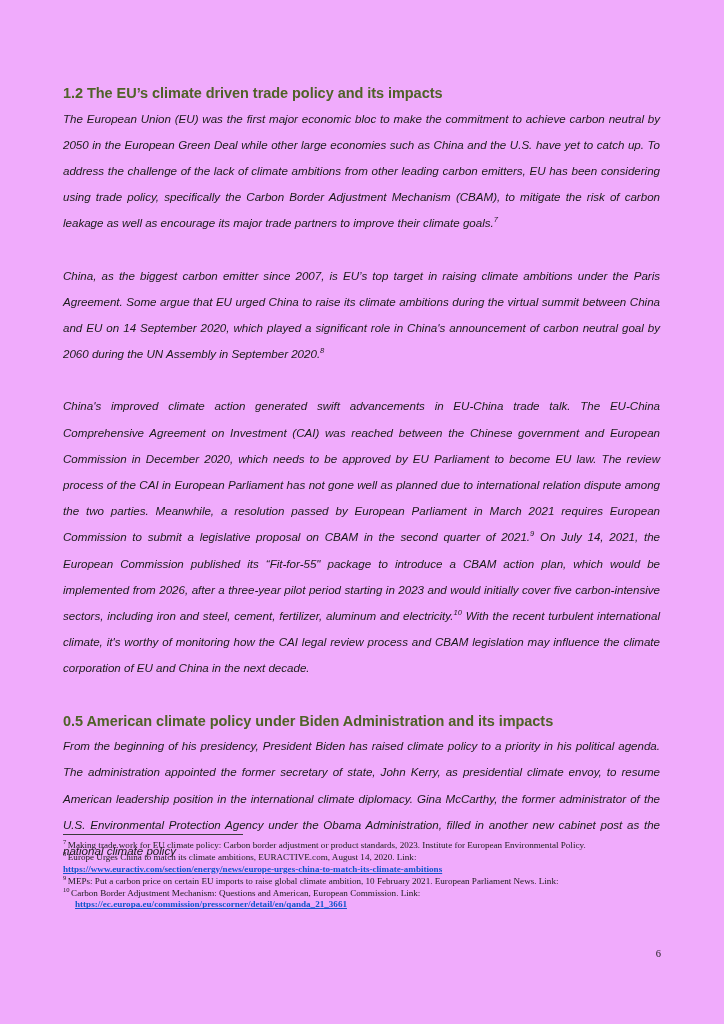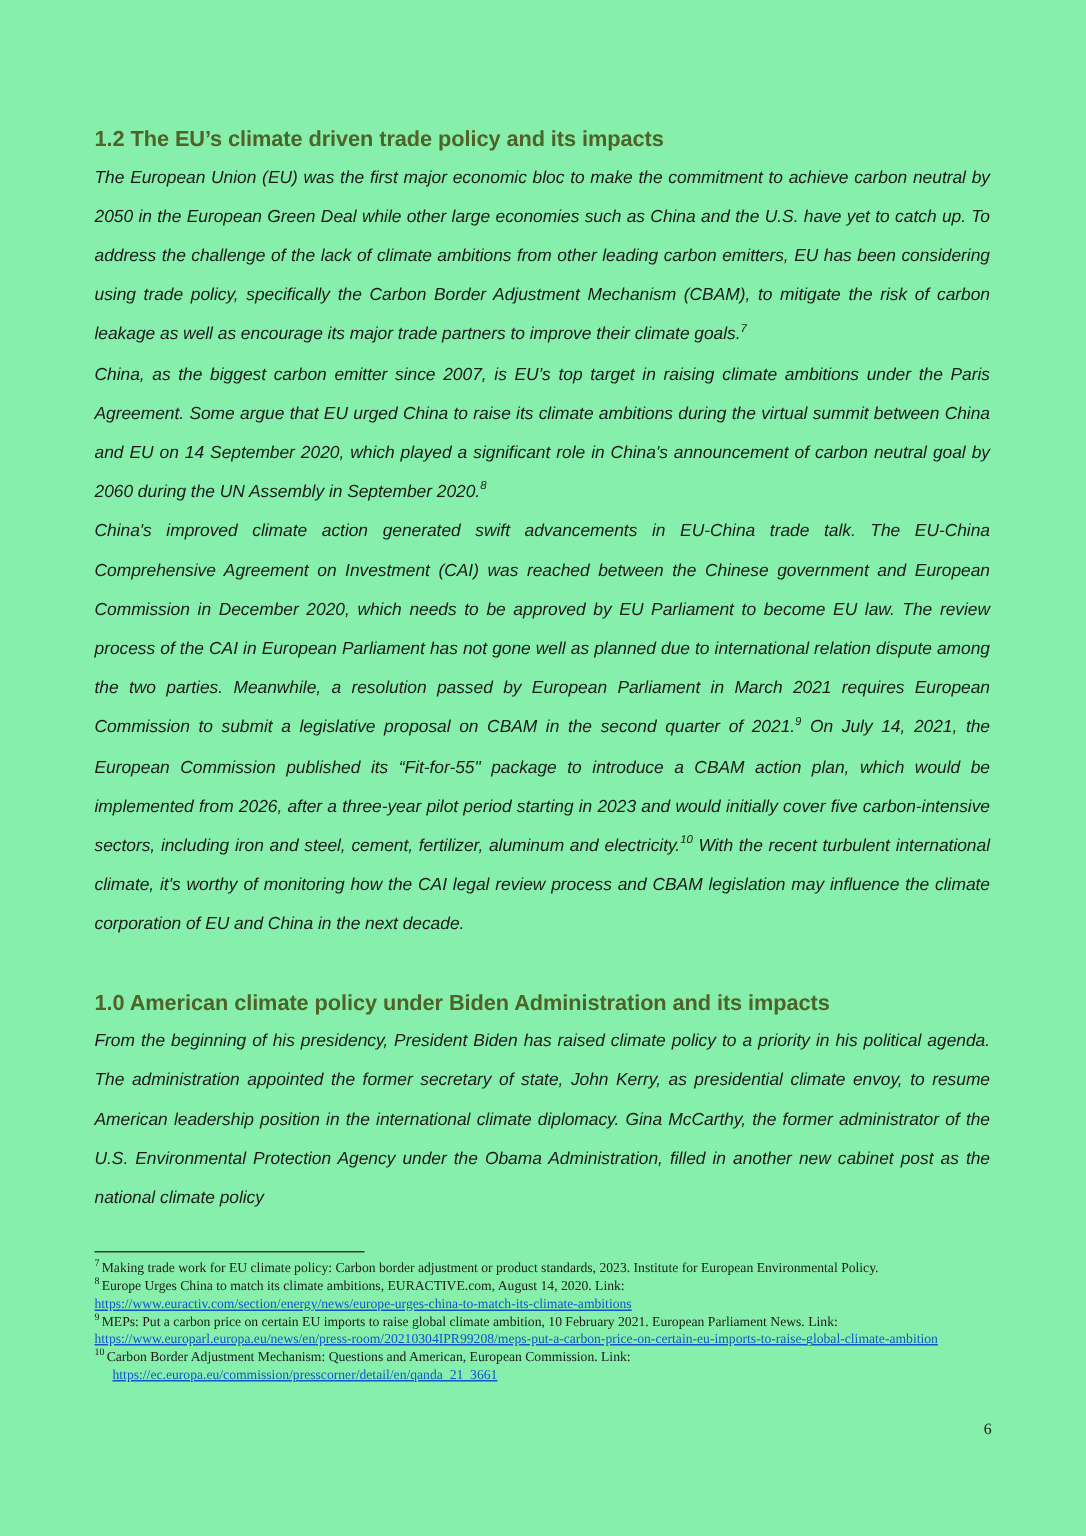--- a/index.html
+++ b/index.html
@@ -4,21 +4,21 @@
 <style>
   html, body {
     margin: 0;
     padding: 0;
     background: #ffffff;
   }
   .page {
     position: relative;
     width: 724px;
     height: 1024px;
-    background: #86efac;
+    background: #f0abfc;
     overflow: hidden;
     font-family: "Liberation Sans", sans-serif;
   }
   .content {
     position: absolute;
     left: 63px;
     top: 84px;
     width: 597px;
   }
   h2.section-heading {
@@ -39,20 +39,21 @@
     font-family: "Liberation Sans", sans-serif;
     font-size: 11.6px;
     line-height: 26.2px;
     text-align: justify;
     margin: 0;
     padding: 0;
     letter-spacing: -0.02px;
     font-style: italic;
   }
   p.body-para + p.body-para {
+    margin-top: 26px;
   }
   p.body-para.tight {
     margin-top: 0;
   }
   sup.fn-ref {
     font-size: 7.6px;
     vertical-align: super;
     line-height: 0;
   }
   
@@ -80,20 +81,21 @@
   .footnote sup.fn-num {
     font-size: 6.6px;
     vertical-align: super;
     line-height: 0;
     margin-right: 1.5px;
   }
   .fn-link {
     color: #1155cc;
     text-decoration: underline;
     word-break: break-all;
+    font-weight: bold;
   }
   .fn-link.plain {
     text-decoration: underline;
     margin-left: 12px;
   }
   
   .page-number {
     position: absolute;
     right: 63px;
     top: 948px;
@@ -110,35 +112,35 @@
   <div class="content">
 
     <h2 class="section-heading">1.2 The EU’s climate driven trade policy and its impacts</h2>
 
     <p class="body-para tight"><span>The European Union (EU) was the first major economic bloc to make the commitment to achieve carbon neutral by 2050 in the European Green Deal while other large economies such as China and the U.S. have yet to catch up. To address the challenge of the lack of climate ambitions from other leading carbon emitters, EU has been considering using trade policy, specifically the Carbon Border Adjustment Mechanism (CBAM), to mitigate the risk of carbon leakage as well as encourage its major trade partners to improve their climate goals.</span><sup class="fn-ref">7</sup></p>
 
     <p class="body-para"><span>China, as the biggest carbon emitter since 2007, is EU’s top target in raising climate ambitions under the Paris Agreement. Some argue that EU urged China to raise its climate ambitions during the virtual summit between China and EU on 14 September 2020, which played a significant role in China's announcement of carbon neutral goal by 2060 during the UN Assembly in September 2020.</span><sup class="fn-ref">8</sup></p>
 
     <p class="body-para"><span>China's improved climate action generated swift advancements in EU-China trade talk. The EU-China Comprehensive Agreement on Investment (CAI) was reached between the Chinese government and European Commission in December 2020, which needs to be approved by EU Parliament to become EU law. The review process of the CAI in European Parliament has not gone well as planned due to international relation dispute among the two parties. Meanwhile, a resolution passed by European Parliament in March 2021 requires European Commission to submit a legislative proposal on CBAM in the second quarter of 2021.</span><sup class="fn-ref">9</sup><span> On July 14, 2021, the European Commission published its “Fit-for-55" package to introduce a CBAM action plan, which would be implemented from 2026, after a three-year pilot period starting in 2023 and would initially cover five carbon-intensive sectors, including iron and steel, cement, fertilizer, aluminum and electricity.</span><sup class="fn-ref">10</sup><span> With the recent turbulent international climate, it's worthy of monitoring how the CAI legal review process and CBAM legislation may influence the climate corporation of EU and China in the next decade.</span></p>
 
-    <h2 class="section-heading second">1.0 American climate policy under Biden Administration and its impacts</h2>
+    <h2 class="section-heading second">0.5 American climate policy under Biden Administration and its impacts</h2>
 
     <p class="body-para tight">From the beginning of his presidency, President Biden has raised climate policy to a priority in his political agenda. The administration appointed the former secretary of state, John Kerry, as presidential climate envoy, to resume American leadership position in the international climate diplomacy. Gina McCarthy, the former administrator of the U.S. Environmental Protection Agency under the Obama Administration, filled in another new cabinet post as the national climate policy</p>
 
   </div>
 
   <div class="footnotes">
 
     <div class="fn-rule"></div>
 
     <div class="footnote"><sup class="fn-num">7</sup><span>Making trade work for EU climate policy: Carbon border adjustment or product standards, 2023. Institute for European Environmental Policy.</span></div>
 
     <div class="footnote"><sup class="fn-num">8</sup><span>Europe Urges China to match its climate ambitions, EURACTIVE.com, August 14, 2020. Link:</span><br><span class="fn-link">https://www.euractiv.com/section/energy/news/europe-urges-china-to-match-its-climate-ambitions</span></div>
 
-    <div class="footnote"><sup class="fn-num">9</sup><span>MEPs: Put a carbon price on certain EU imports to raise global climate ambition, 10 February 2021. European Parliament News. Link:</span><br><span class="fn-link">https://www.europarl.europa.eu/news/en/press-room/20210304IPR99208/meps-put-a-carbon-price-on-certain-eu-imports-to-raise-global-climate-ambition</span></div>
+    <div class="footnote"><sup class="fn-num">9</sup><span>MEPs: Put a carbon price on certain EU imports to raise global climate ambition, 10 February 2021. European Parliament News. Link:</span><br></div>
 
     <div class="footnote"><sup class="fn-num">10</sup><span>Carbon Border Adjustment Mechanism: Questions and American, European Commission. Link:</span><br><span class="fn-link plain">https://ec.europa.eu/commission/presscorner/detail/en/qanda_21_3661</span></div>
 
   </div>
 
   <div class="page-number">6</div>
 
 </div>
 
 </body></html>

